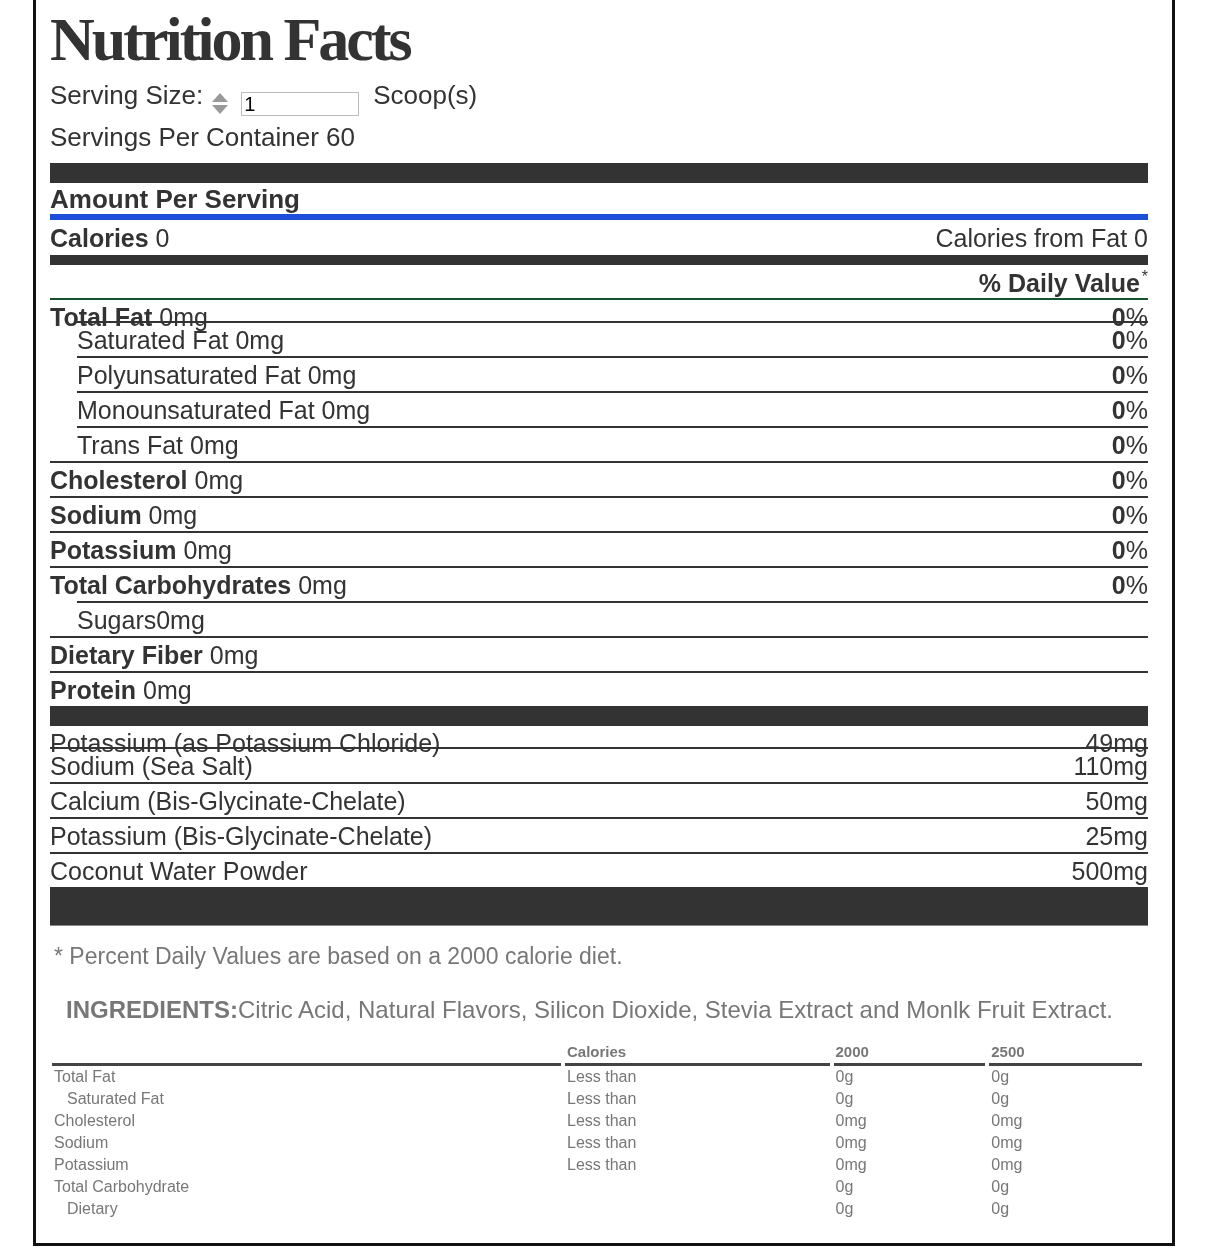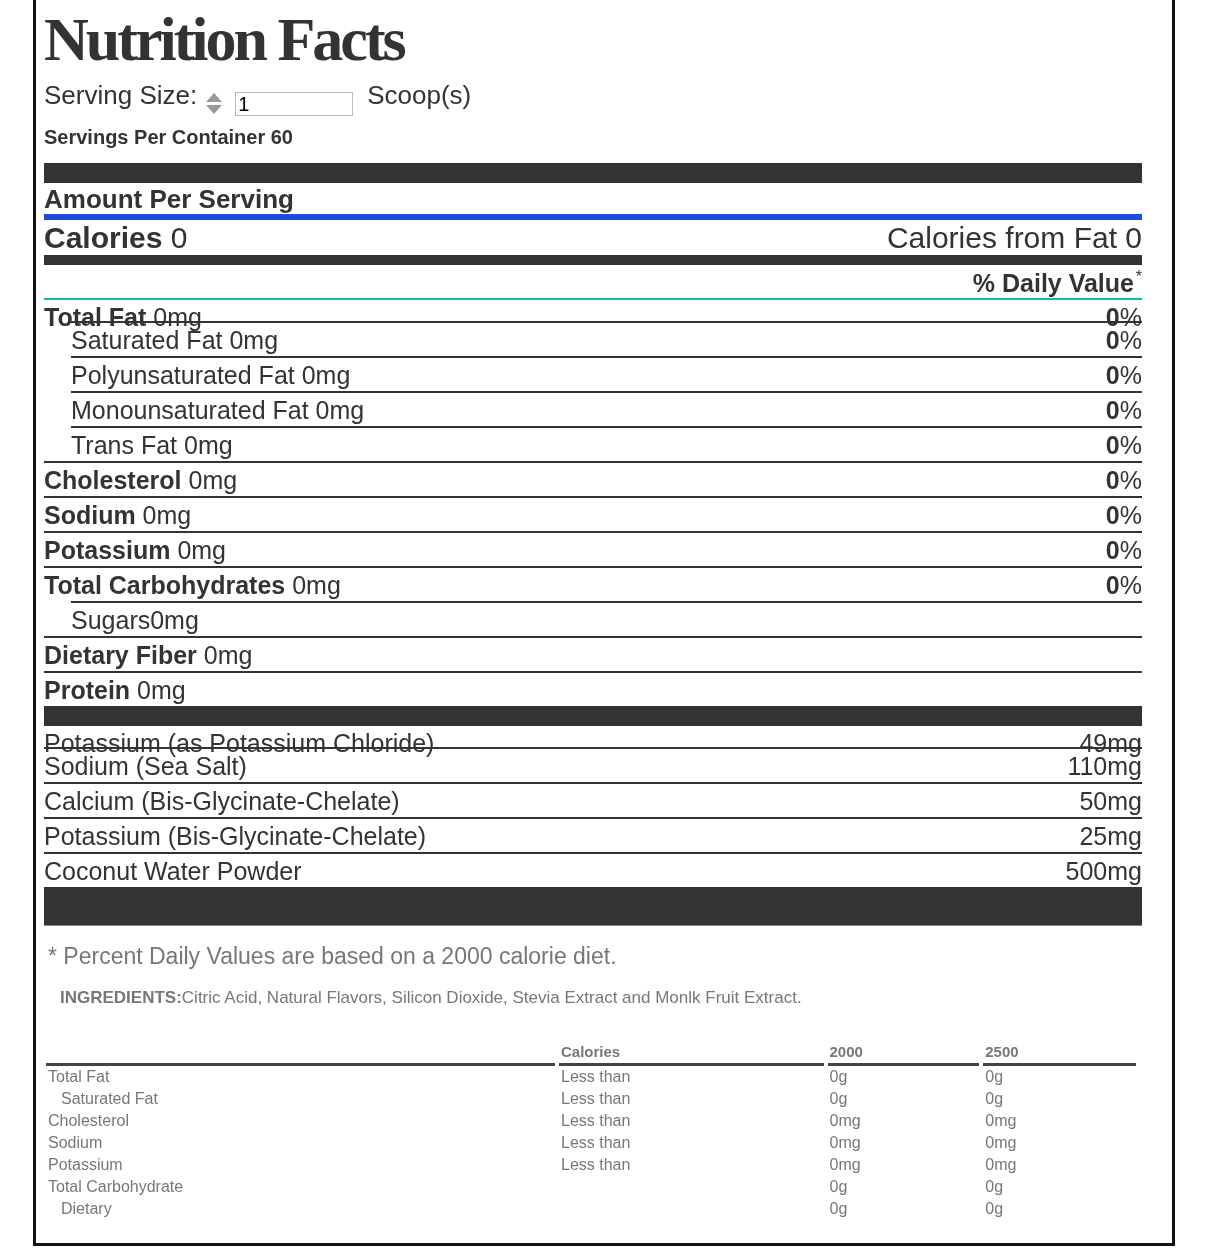--- a/index.html
+++ b/index.html
@@ -1,52 +1,52 @@
 <!DOCTYPE html>
 <html><head>
 <meta charset="utf-8">
 <style>
   html, body { margin: 0; padding: 0; background: #fff; }
   body { width: 1214px; height: 1254px; position: relative; overflow: hidden; font-family: "Liberation Sans", sans-serif; color: #333; }
   .box {
     position: absolute; left: 33px; top: -10px; width: 1136px; height: 1253px;
     border: 3px solid #111; border-top: none; box-sizing: content-box; background: #fff;
   }
-  .inner { position: absolute; left: 8px; top: 10px; width: 1098px; }
+  .inner { position: absolute; left: 14px; top: 10px; width: 1098px; }
   .title {
     font-family: "Liberation Serif", serif; font-size: 62px; font-weight: bold;
     letter-spacing: -3px; color: #333; line-height: 62px; height: 62px; margin-top: 8px;
     transform: scaleY(1.0);
   }
   .serving { height: 42px; font-size: 26px; line-height: 42px; display: flex; align-items: flex-end; margin-top: 4px; }
   .spinner { display: inline-block; width: 18px; height: 24px; margin: 0 12px 0 8px; position: relative; }
   .spinner .up { position: absolute; left: 1px; top: 1px; width: 0; height: 0; border-left: 8px solid transparent; border-right: 8px solid transparent; border-bottom: 9px solid #999; }
   .spinner .down { position: absolute; left: 1px; top: 13px; width: 0; height: 0; border-left: 8px solid transparent; border-right: 8px solid transparent; border-top: 9px solid #999; }
   .serving input {
     width: 112px; height: 22px; border: 1px solid #bbb; font-size: 20px; font-family: "Liberation Sans", sans-serif;
     padding: 0 2px; margin: 0 14px 0 0; color: #000; line-height: 22px;
   }
-  .spc { height: 42px; font-size: 20px; line-height: 42px; font-weight: bold; }
+  .spc { height: 42px; font-size: 26px; line-height: 42px; }
   .bar-thick { background: #333; height: 20px; }
   .bar-med { background: #333; height: 10px; }
   .bar-huge { background: #333; height: 38px; border-bottom: 1px solid #888; }
   .amount { font-size: 26px; font-weight: bold; height: 31px; line-height: 32px; border-bottom: 6px solid #1d4ed8; }
-  .calrow { display: flex; justify-content: space-between; font-size: 30px; height: 35px; line-height: 36px; }
+  .calrow { display: flex; justify-content: space-between; font-size: 25px; height: 35px; line-height: 36px; }
   .calrow b { font-weight: bold; }
-  .dvhead { text-align: right; font-size: 25px; font-weight: bold; height: 33px; line-height: 36px; border-bottom: 2px solid #14b8a6; position: relative; padding-right: 8px; }
+  .dvhead { text-align: right; font-size: 25px; font-weight: bold; height: 33px; line-height: 36px; border-bottom: 2px solid #14532d; position: relative; padding-right: 8px; }
   .dvhead sup { position: absolute; right: 0; top: -6px; font-size: 16px; font-weight: normal; }
   .row { display: flex; justify-content: space-between; font-size: 25px; height: 33px; line-height: 34px; border-top: 2px solid #333; }
   .row:first-child { border-top: none; height: 21px; }
   .row.sub { margin-left: 27px; text-align: center; }
   .row .b { font-weight: bold; }
   .row .pct b { font-weight: bold; }
   .supp .row { border-top: 2px solid #333; text-align: right; }
   .supp .row:first-child { border-top: none; }
   .footnote { color: #777; font-size: 23px; margin-top: 15px; margin-left: 4px; height: 30px; line-height: 30px; }
-  .ingredients { color: #777; font-size: 17px; margin-top: 12px; margin-left: 16px; height: 30px; line-height: 30px; }
+  .ingredients { color: #777; font-size: 24px; margin-top: 24px; margin-left: 16px; height: 30px; line-height: 30px; }
   .ingredients b { font-weight: bold; }
   table.dv { position: absolute; left: 0px; top: 1041px; width: 1098px; border-collapse: separate; border-spacing: 4px 0; color: #777; font-size: 16px; margin-left: -2px; }
   table.dv th { font-weight: bold; text-align: left; font-size: 15px; border-bottom: 3px solid #444; height: 22px; line-height: 22px; padding: 0 2px; vertical-align: bottom; }
   table.dv td { height: 22px; line-height: 22px; padding: 0 2px; vertical-align: middle; }
   table.dv td.indent { padding-left: 15px; }
 </style>
 </head>
 <body>
 
 <div class="box">

